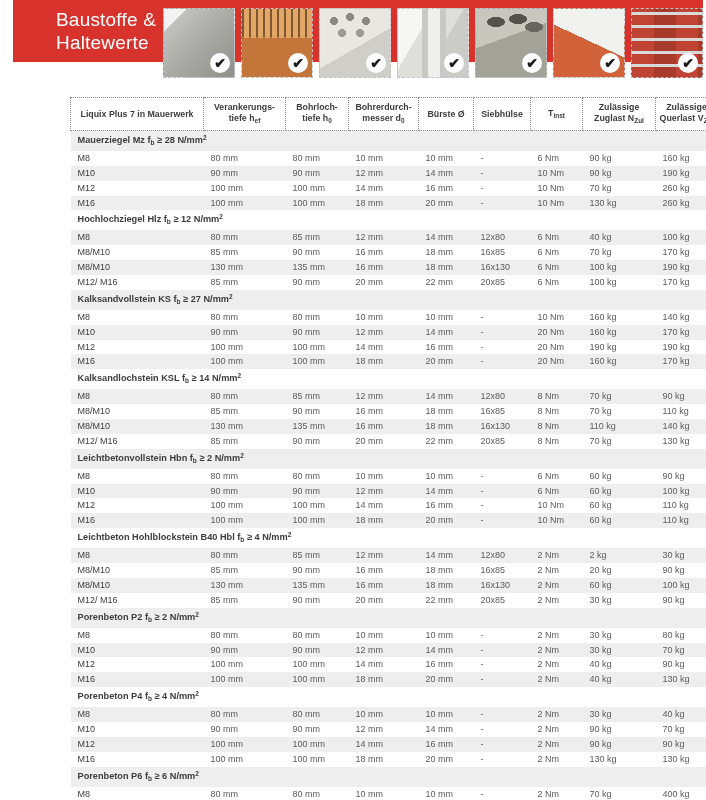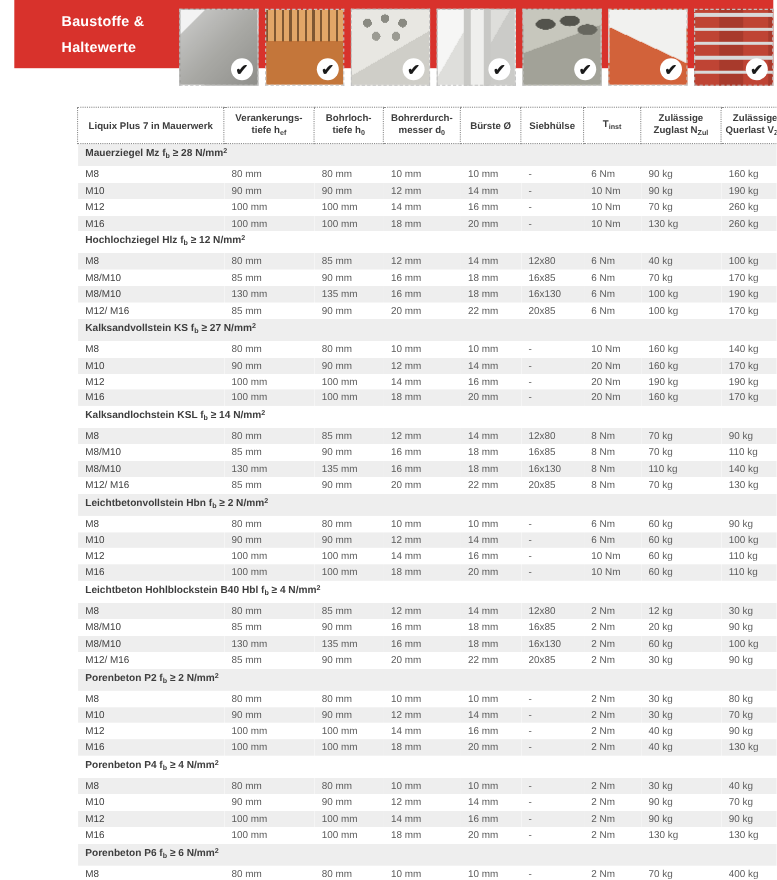--- a/index.html
+++ b/index.html
@@ -1,22 +1,22 @@
 <!DOCTYPE html>
 <html><head>
 <meta charset="utf-8">
 <style>
   *{margin:0;padding:0;box-sizing:border-box}
   html,body{width:706px;height:800px}
   body{position:relative;background:#fff;font-family:"Liberation Sans",sans-serif;overflow:hidden}
 
   
   .red-band{position:absolute;left:13px;top:0;width:690px;height:62px;background:#d8322c}
-  .page-title{position:absolute;left:56px;top:8px;color:#fff;font-weight:bold;
-              font-size:13px;line-height:23px;white-space:pre-line;letter-spacing:.2px}
+  .page-title{position:absolute;left:56px;top:8px;color:#fff;font-weight:normal;
+              font-size:19px;line-height:23px;white-space:pre-line;letter-spacing:.2px}
   .tiles{position:absolute;left:163px;top:8px;display:flex;gap:6px}
   .tile{width:72px;height:70px;position:relative;border:1px dashed #c2c2c2;background:#ccc}
   .badge{position:absolute;right:4px;bottom:4px;width:20px;height:20px;border-radius:50%;
          background:#fff;color:#1a1a1a;font-size:14px;line-height:20px;text-align:center;font-weight:bold}
 
   .m0{background:linear-gradient(135deg,#f3f3f3 16%,#c2c2c0 16%,#a9a9a5 52%,#8f8f8b 100%)}
   .m1{background:repeating-linear-gradient(90deg,rgba(45,22,6,.55) 0 2px,transparent 2px 7px),
                  linear-gradient(180deg,#e2a667 0 42%,#c4763a 42% 100%);
       background-size:100% 42%,100% 100%;background-repeat:no-repeat}
   .m2{background:radial-gradient(circle 4px at 14px 12px,#8a8a82 98%,transparent),
@@ -342,21 +342,21 @@
         <td colspan="9" class="sectitle">Leichtbeton Hohlblockstein B40 Hbl f<sub>b</sub> ≥ 4 N/mm<sup>2</sup></td>
       </tr>
       <tr>
         <td class="rowlabel">M8</td>
         <td>80 mm</td>
         <td>85 mm</td>
         <td>12 mm</td>
         <td>14 mm</td>
         <td>12x80</td>
         <td>2 Nm</td>
-        <td>12 kg</td>
+        <td>2 kg</td>
         <td>30 kg</td>
       </tr>
       <tr>
         <td class="rowlabel">M8/M10</td>
         <td>85 mm</td>
         <td>90 mm</td>
         <td>16 mm</td>
         <td>18 mm</td>
         <td>16x85</td>
         <td>2 Nm</td>

